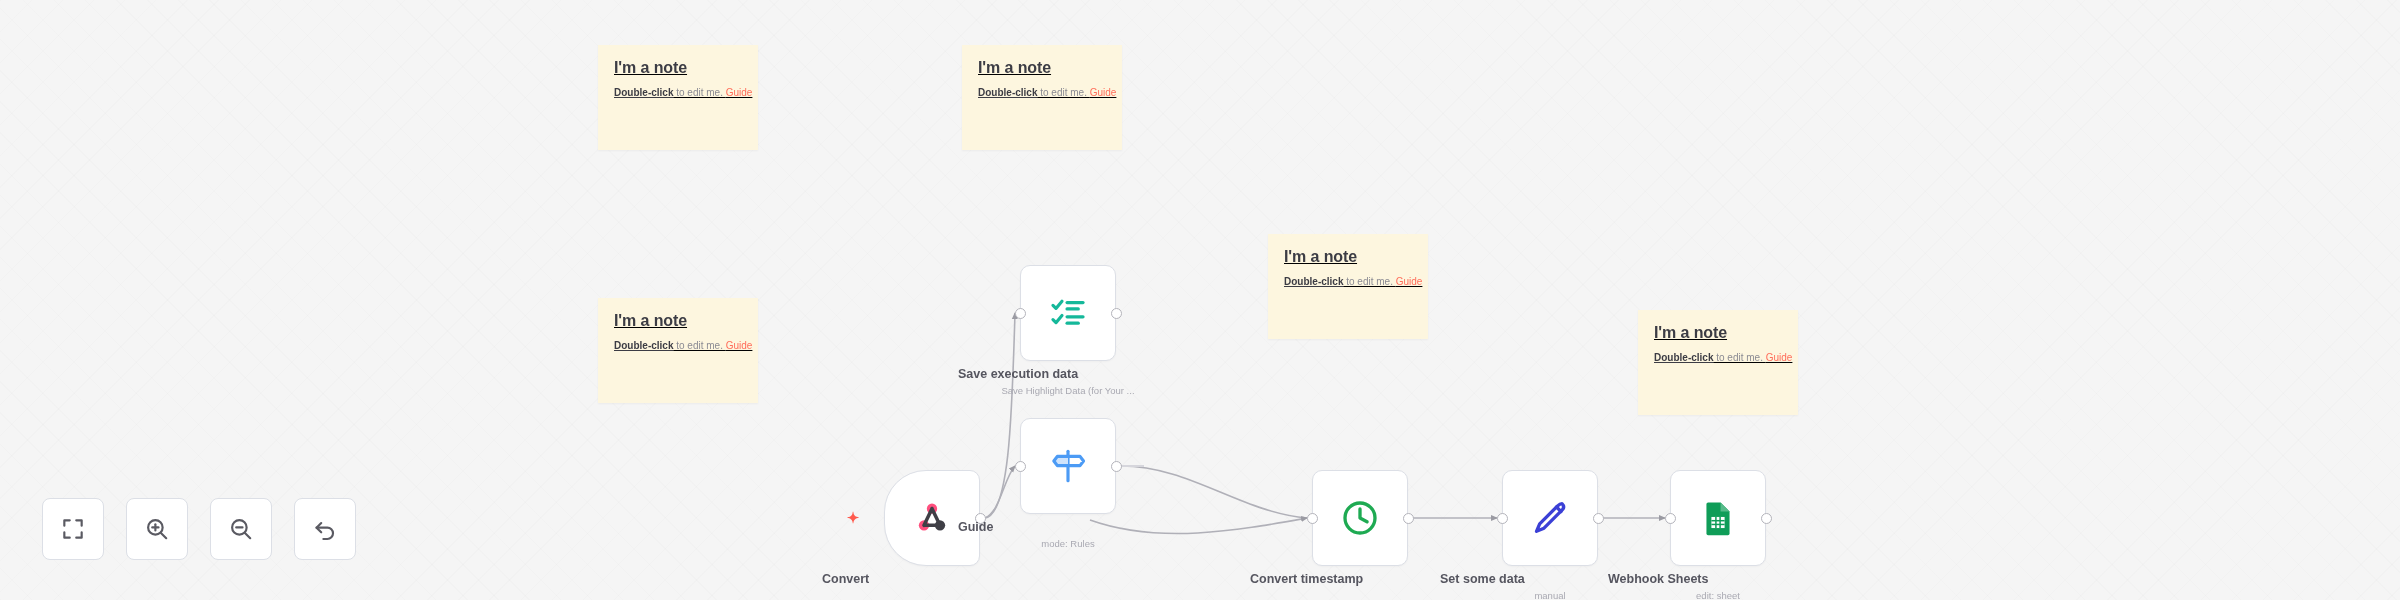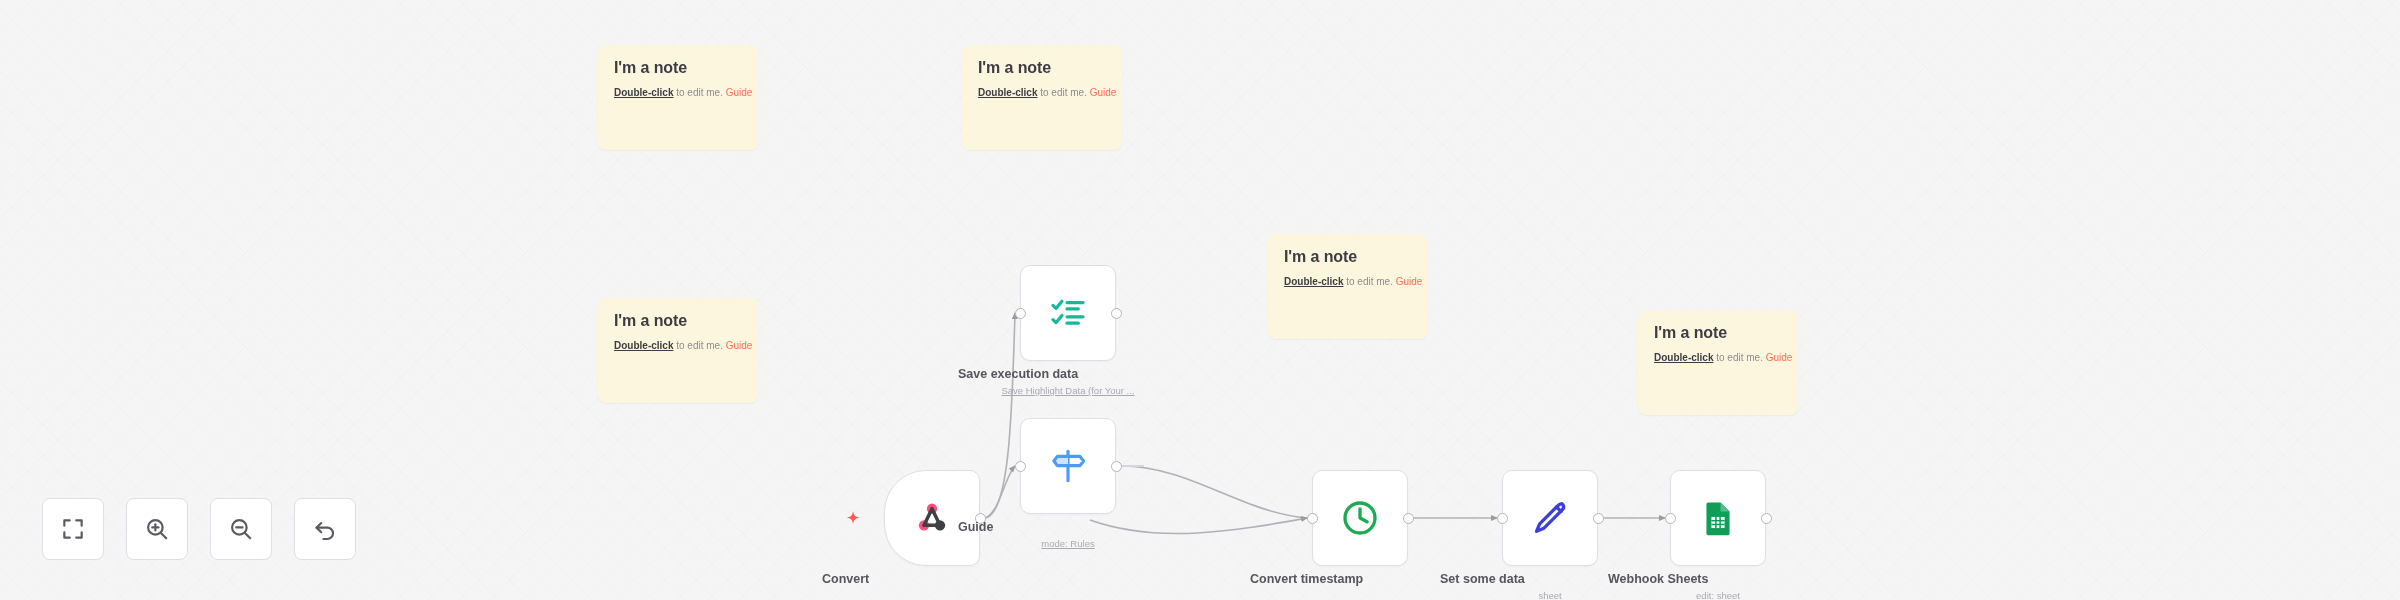--- a/index.html
+++ b/index.html
@@ -36,24 +36,25 @@
         rgba(0,0,0,0.0) 1px,
         rgba(0,0,0,0.0) 22px
       );
     overflow: hidden;
   }
 
   
   .sticky {
     position: absolute;
     background: #fdf6df;
-    border-radius: 8px;
+    border-radius: 0;
     padding: 14px 16px 12px 16px;
     box-shadow: 0 1px 2px rgba(0,0,0,0.045);
     overflow: hidden;
+    text-decoration: underline;
   }
   .sticky .sticky-title {
     font-size: 16px;
     font-weight: bold;
     color: #3c3c44;
     letter-spacing: -0.1px;
     line-height: 1.15;
     margin-bottom: 9px;
   }
   .sticky .sticky-body {
@@ -126,21 +127,20 @@
     position: absolute;
     top: 72px;
     left: -110px;
     width: 220px;
     text-align: center;
     font-size: 9.5px;
     color: #a9a9b2;
     white-space: nowrap;
     overflow: hidden;
     text-overflow: ellipsis;
-    text-decoration: underline;
   }
 
   
   .port {
     position: absolute;
     width: 11px;
     height: 11px;
     border-radius: 50%;
     background: #ffffff;
     border: 1.5px solid #b4b4bb;
@@ -325,21 +325,21 @@
       <span class="node-icon">
         <svg width="40" height="40" viewBox="0 0 24 24" fill="none" stroke="#3b40d6" stroke-width="2" stroke-linecap="round" stroke-linejoin="round">
           <path d="M19.2 3.4 c1.3 1.3 1.3 2.6 0 3.9 L8.4 18.1 l-4.5 1.9 1.9 -4.5 L16.6 4.7 c1.3 -1.3 2.1 -1.3 2.6 -1.3 z"></path>
           <line x1="15.9" y1="5.4" x2="18.6" y2="8.1"></line>
         </svg>
       </span>
     </div>
     <span class="port in"></span>
     <span class="port out"></span>
     <span class="node-label">Set some data</span>
-    <span class="node-sub">sheet</span>
+    <span class="node-sub">manual</span>
   </div>
 
   <div class="node" style="left:1718px; top:518px;">
     <div class="node-box">
       <span class="node-icon">
         <svg width="36" height="36" viewBox="0 0 24 24">
           <path d="M5.4 1.6 h8.3 l6.0 6.0 v14.8 a1.1 1.1 0 0 1 -1.1 1.1 H5.4 a1.1 1.1 0 0 1 -1.1 -1.1 V2.7 a1.1 1.1 0 0 1 1.1 -1.1 z" fill="#0f9d58"></path>
           <path d="M13.7 1.6 l6.0 6.0 h-6.0 z" fill="#57bb8a"></path>
           <rect x="7.6" y="11.3" width="8.8" height="7.4" fill="#ffffff"></rect>
           <g stroke="#0f9d58" stroke-width="1">

